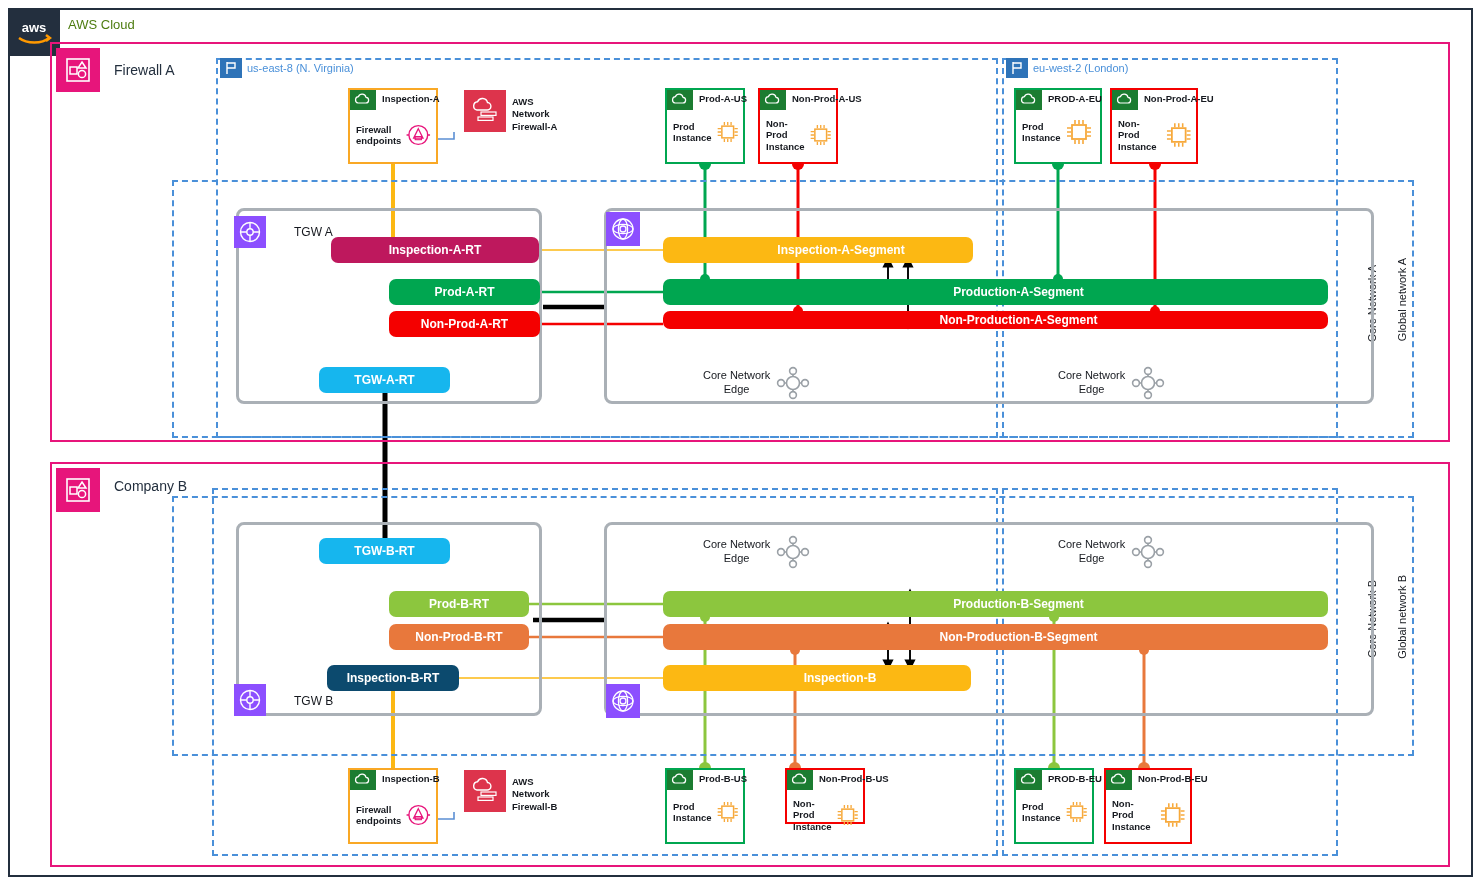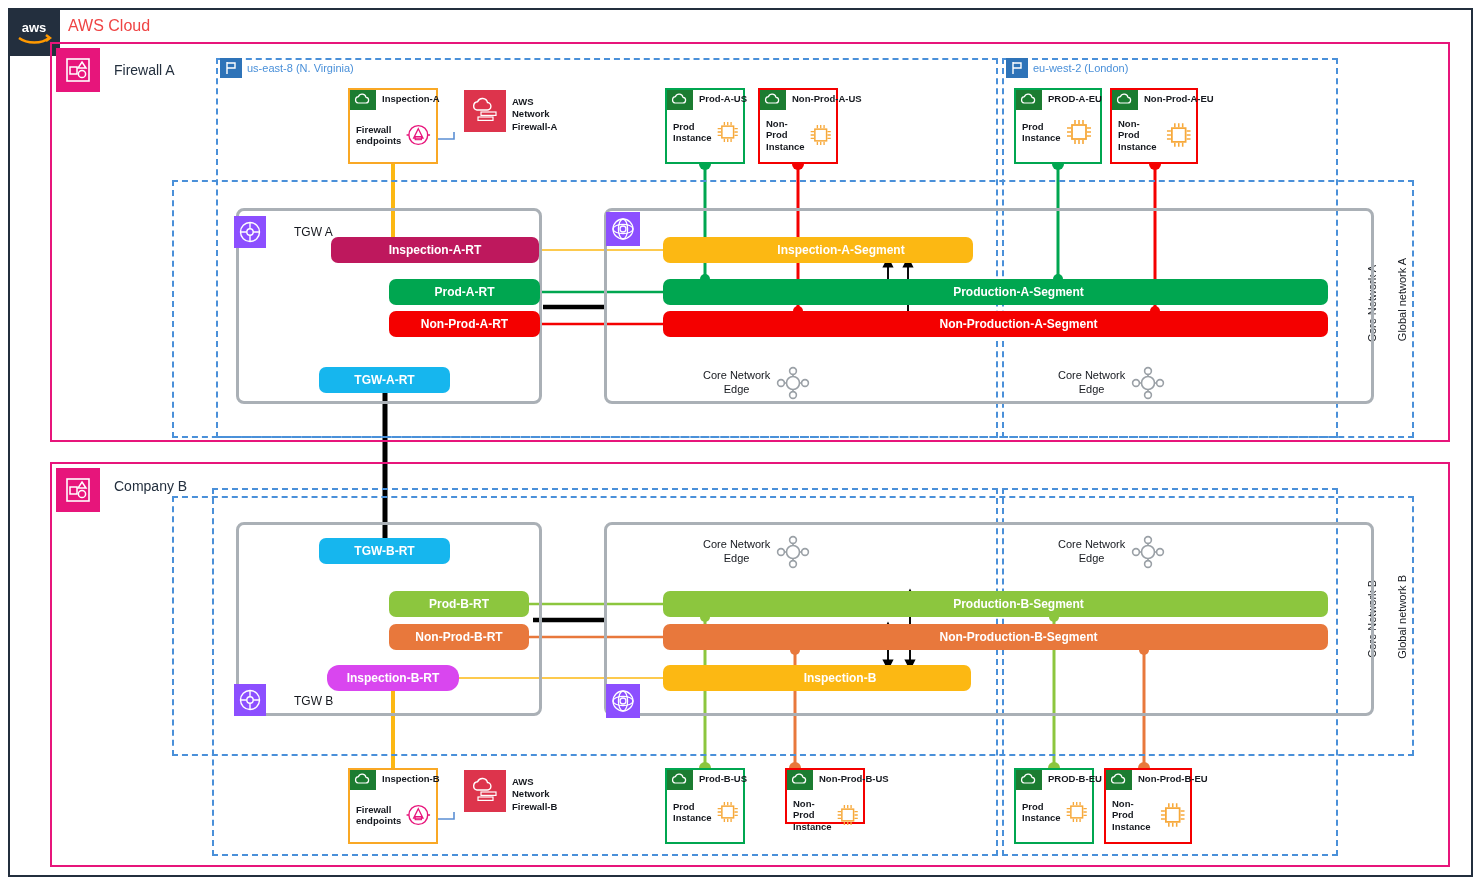--- a/index.html
+++ b/index.html
@@ -4,21 +4,21 @@
 <style>
   html,body{margin:0;padding:0;background:#fff;}
   body{font-family:"Liberation Sans",sans-serif;}
   #stage{position:relative;width:1481px;height:885px;background:#fff;overflow:hidden;}
   .abs{position:absolute;box-sizing:border-box;}
 
   
   #aws-frame{left:8px;top:8px;width:1465px;height:869px;border:2px solid #232f3e;}
   #aws-logo{left:8px;top:8px;width:52px;height:48px;background:#232f3e;display:flex;align-items:center;justify-content:center;}
   #aws-logo svg{display:block;}
-  #aws-cloud-title{left:68px;top:17px;font-size:16px;color:#ef4444;}
+  #aws-cloud-title{left:68px;top:17px;font-size:13px;color:#4d7c0f;}
 
   
   .company-frame{border:2px solid #e7157b;}
   #company-a-frame{left:50px;top:42px;width:1400px;height:400px;}
   #company-b-frame{left:50px;top:462px;width:1400px;height:405px;}
   .company-badge{width:44px;height:44px;background:#e7157b;display:flex;align-items:center;justify-content:center;}
   #company-a-badge{left:56px;top:48px;}
   #company-b-badge{left:56px;top:468px;}
   .company-title{font-size:14px;color:#232f3e;}
   #company-a-title{left:114px;top:62px;}
@@ -68,27 +68,27 @@
 
   
   .pill{border-radius:7px;display:flex;align-items:center;justify-content:center;color:#fff;font-size:12px;font-weight:bold;white-space:nowrap;}
   #rt-insp-a{left:331px;top:237px;width:208px;height:26px;background:#be185d;}
   #rt-prod-a{left:389px;top:279px;width:151px;height:26px;background:#00a650;}
   #rt-nonprod-a{left:389px;top:311px;width:151px;height:26px;background:#f40000;}
   #rt-tgw-a{left:319px;top:367px;width:131px;height:26px;background:#16b6ee;}
   #rt-tgw-b{left:319px;top:538px;width:131px;height:26px;background:#16b6ee;}
   #rt-prod-b{left:389px;top:591px;width:140px;height:26px;background:#8cc63e;}
   #rt-nonprod-b{left:389px;top:624px;width:140px;height:26px;background:#e8783c;}
-  #rt-insp-b{left:327px;top:665px;width:132px;height:26px;background:#d946ef;border-radius:12px;}
+  #rt-insp-b{left:327px;top:665px;width:132px;height:26px;background:#0c4a6e;}
 
   
   .segment{border-radius:7px;display:flex;align-items:center;justify-content:center;color:#fff;font-size:12px;font-weight:bold;padding-left:46px;}
   #seg-insp-a{left:663px;top:237px;width:310px;height:26px;background:#fcb813;}
   #seg-prod-a{left:663px;top:279px;width:665px;height:26px;background:#00a650;}
-  #seg-nonprod-a{left:663px;top:311px;width:665px;height:26px;background:#f40000;}
+  #seg-nonprod-a{left:663px;top:311px;width:665px;height:18px;background:#f40000;}
   #seg-prod-b{left:663px;top:591px;width:665px;height:26px;background:#8cc63e;}
   #seg-nonprod-b{left:663px;top:624px;width:665px;height:26px;background:#e8783c;}
   #seg-insp-b{left:663px;top:665px;width:308px;height:26px;background:#fcb813;}
 
   
   .cne{display:flex;align-items:center;gap:6px;}
   .cne-text{font-size:11px;color:#16191f;line-height:1.25;text-align:center;white-space:nowrap;}
   #cne-a-1{left:703px;top:366px;}
   #cne-a-2{left:1058px;top:366px;}
   #cne-b-1{left:703px;top:535px;}

